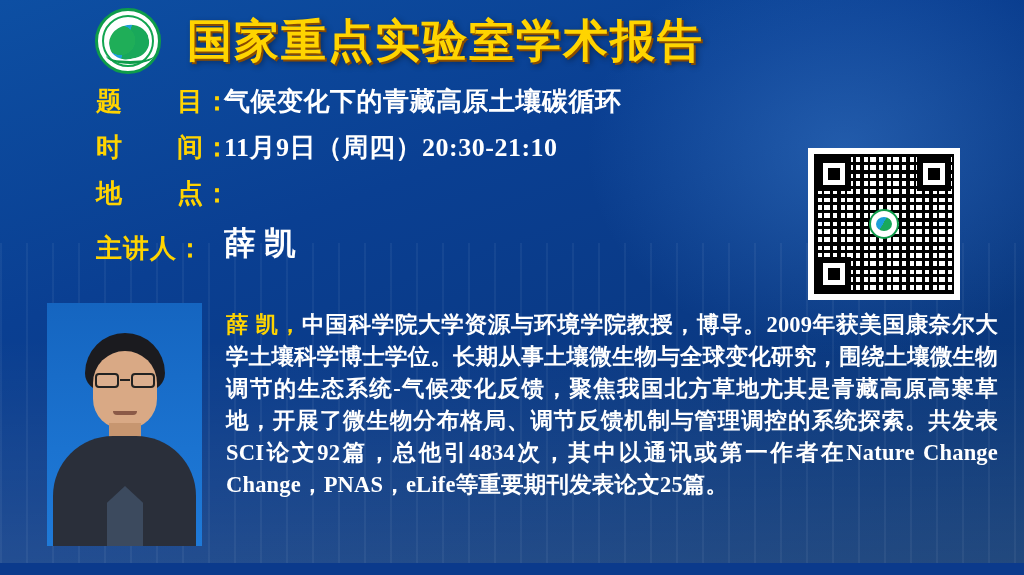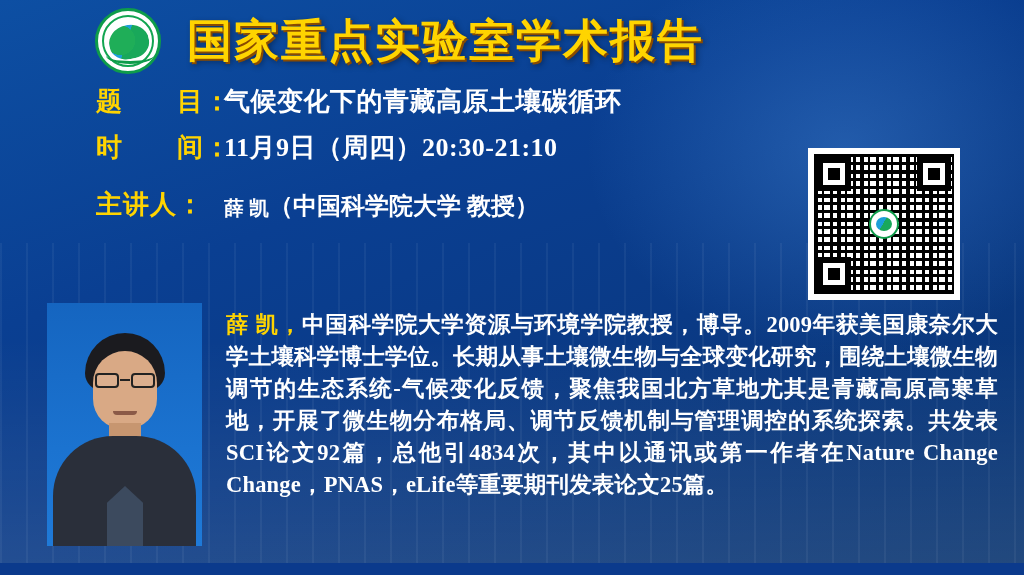--- a/index.html
+++ b/index.html
@@ -116,21 +116,21 @@
   }
   .value {
     color: #ffffff;
     font-size: 26px;
     font-weight: bold;
     letter-spacing: 0.5px;
   }
   .row.topic .value { font-size: 26px; font-family: Liberation Mono, monospace; }
   .row.speaker .value-main {
     color: #ffffff;
-    font-size: 20px;
+    font-size: 32px;
     font-weight: bold;
   }
   .row.speaker .value-sub {
     color: #ffffff;
     font-size: 24px;
     font-weight: bold;
   }
 
   
   .qr-wrap {
@@ -333,25 +333,25 @@
   <div class="info">
     <div class="row topic">
       <span class="label">题　　目：</span>
       <span class="value">气候变化下的青藏高原土壤碳循环</span>
     </div>
     <div class="row">
       <span class="label">时　　间：</span>
       <span class="value">11月9日（周四）20:30-21:10</span>
     </div>
     <div class="row">
+      <span class="label">地　　点：</span>
     </div>
     <div class="row speaker">
       <span class="label">主讲人：</span>
       <span class="value-main">薛 凯</span>
-      <span class="value-sub">（中国科学院大学 教授）</span>
     </div>
   </div>
 
   <div class="qr-wrap">
     <div class="qr">
       <div class="eye tl"></div>
       <div class="eye tr"></div>
       <div class="eye bl"></div>
       <div class="center-logo"></div>
     </div>

